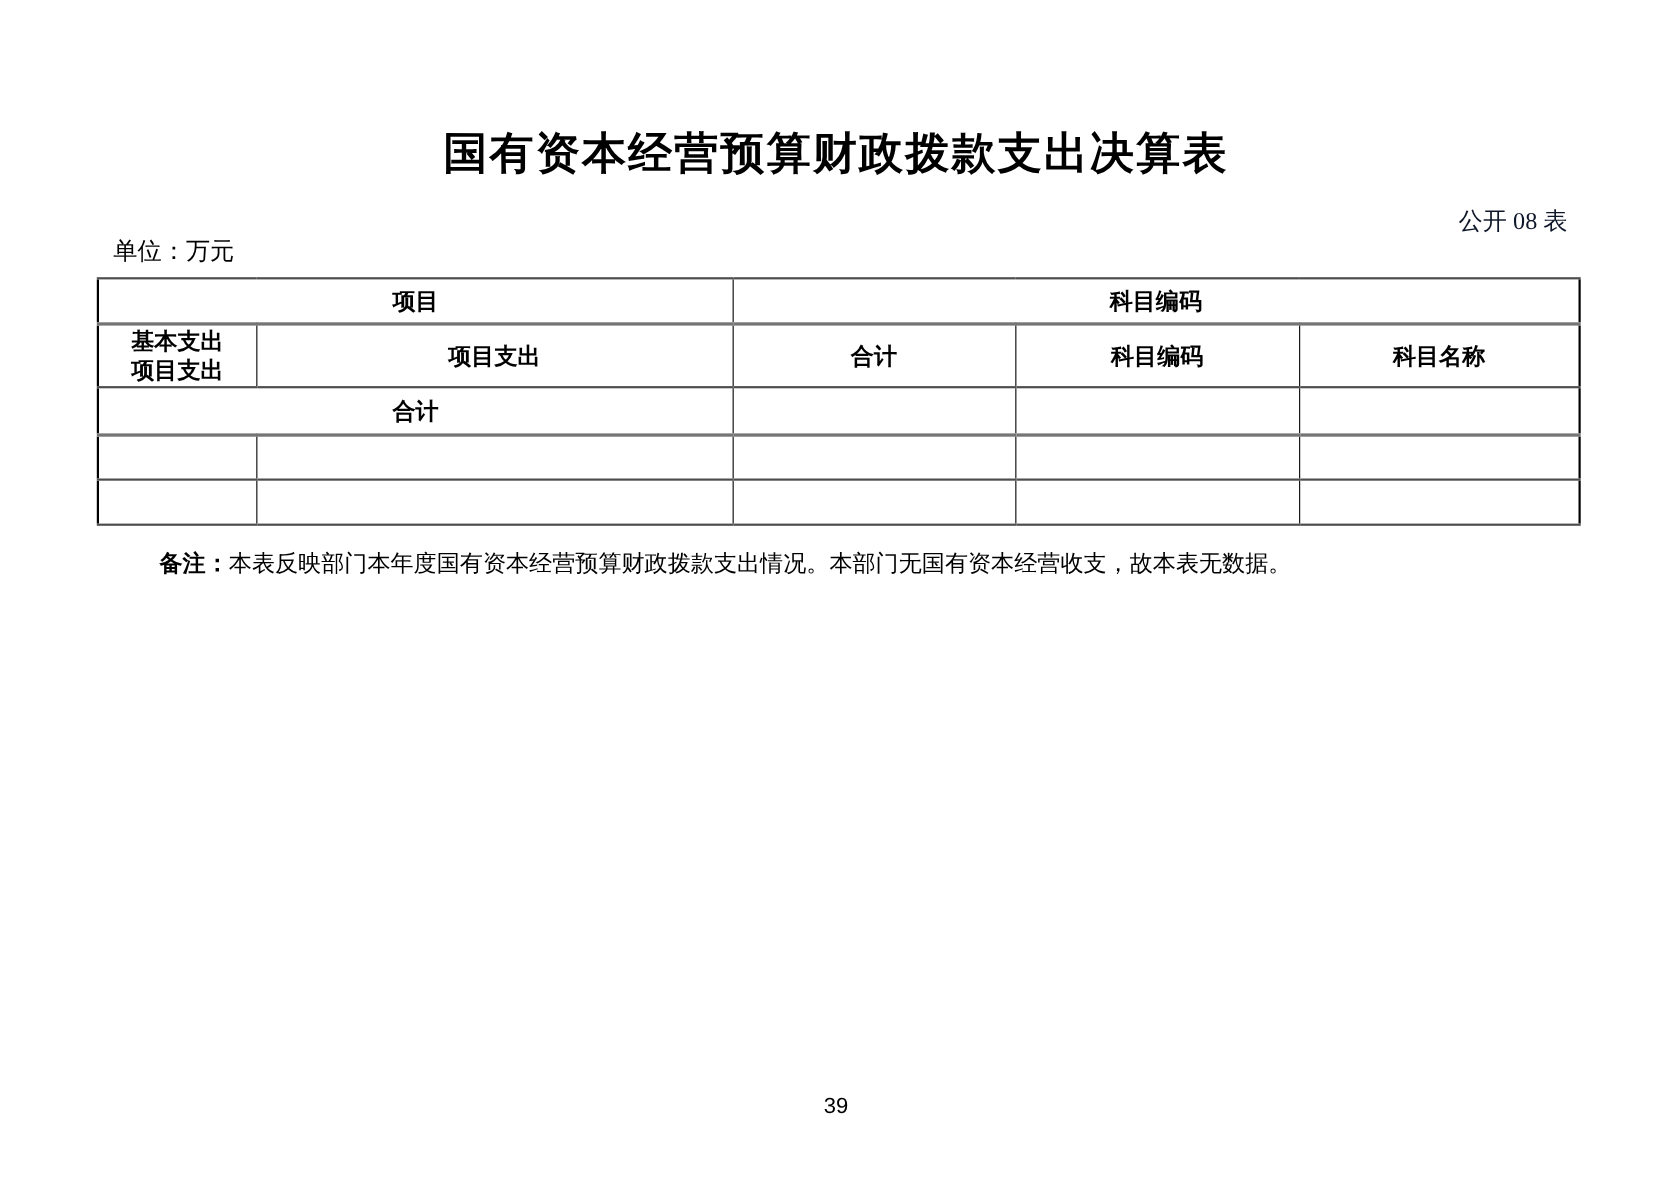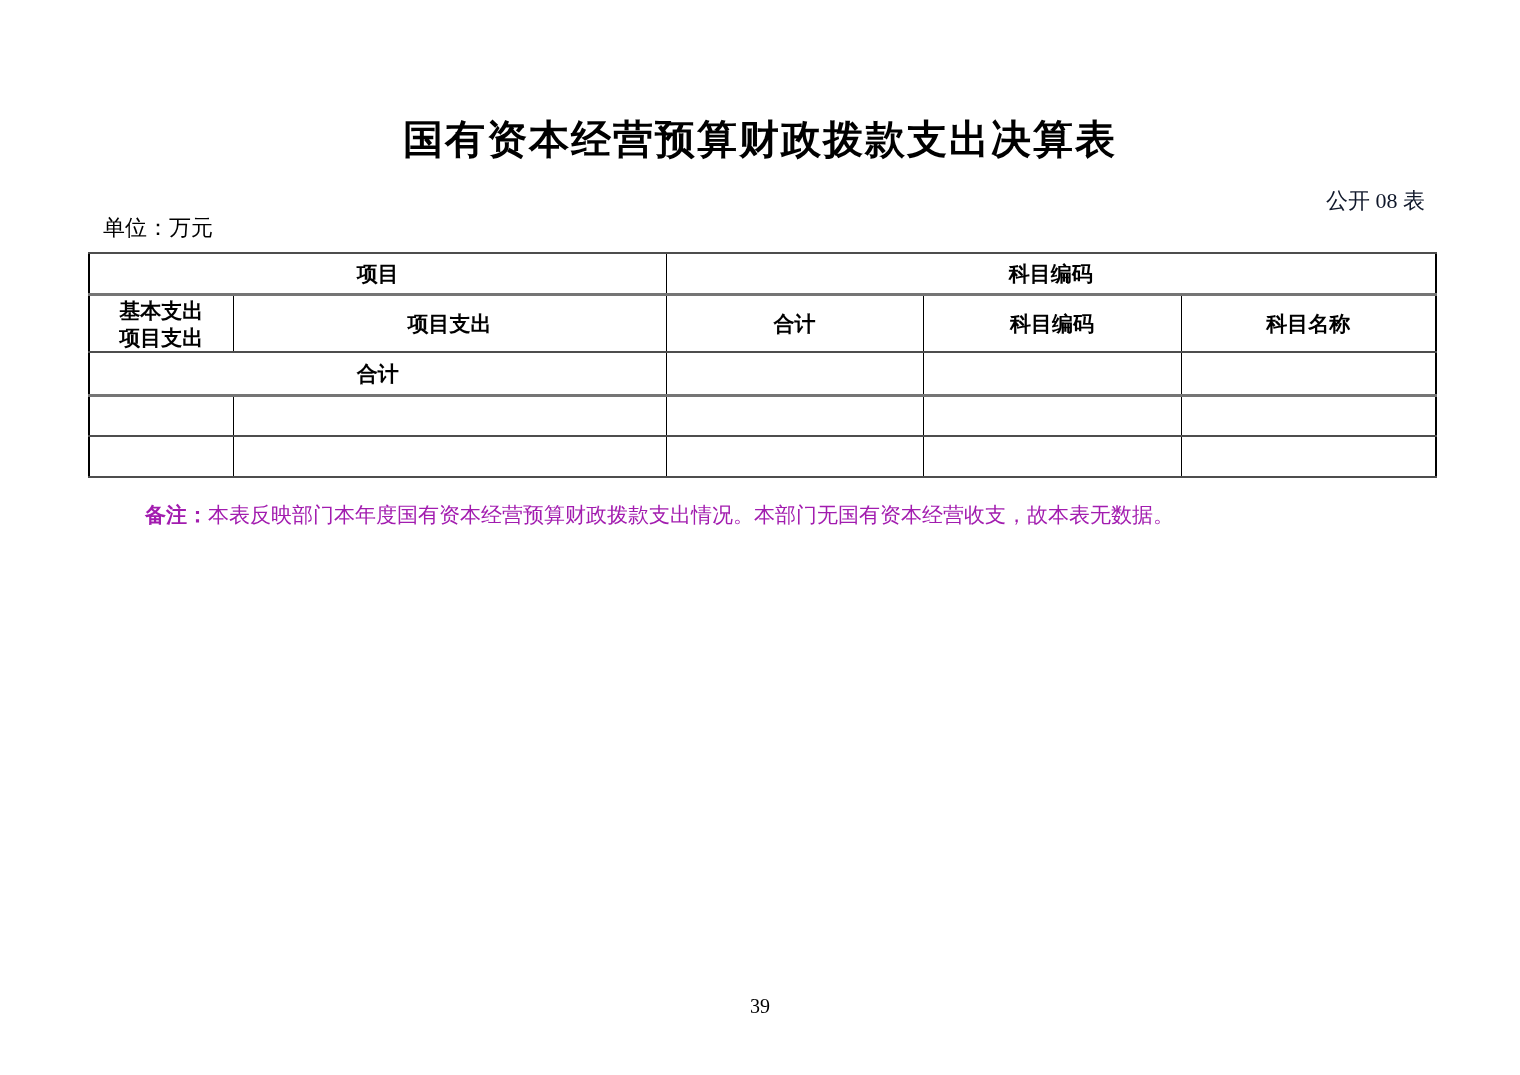--- a/index.html
+++ b/index.html
@@ -95,37 +95,37 @@
     display: block;
     line-height: 27px;
   }
 
   
   .note-line {
     position: absolute;
     top: 500px;
     left: 145px;
     width: 1240px;
-    font-family: Liberation Sans, sans-serif;
+    font-family: Liberation Mono, monospace;
     font-size: 21px;
     line-height: 30px;
-    color: #a21caf;
+    color: #000000;
   }
   .note-line .note-label {
     font-weight: bold;
   }
 
   
   .page-number {
     position: absolute;
     top: 995px;
     left: 0;
     width: 100%;
     text-align: center;
-    font-family: Liberation Serif, serif;
+    font-family: Liberation Sans, sans-serif;
     font-size: 20px;
     color: #000;
   }
 </style>
 </head>
 <body>
 
 <div class="page">
 
   <h1 class="doc-title">国有资本经营预算财政拨款支出决算表</h1>

